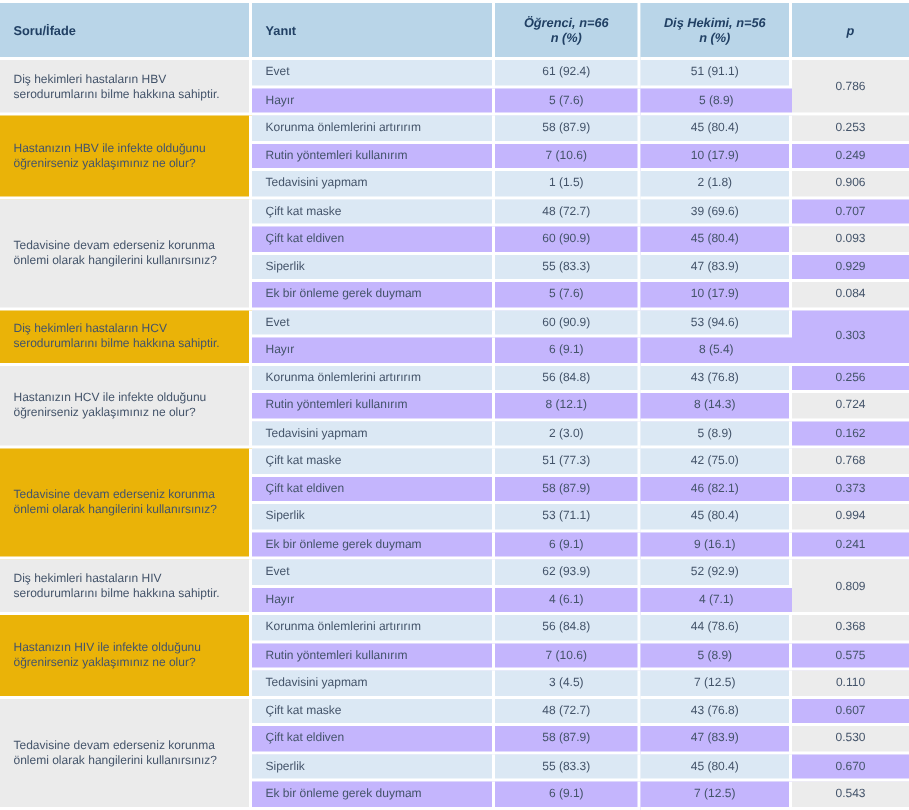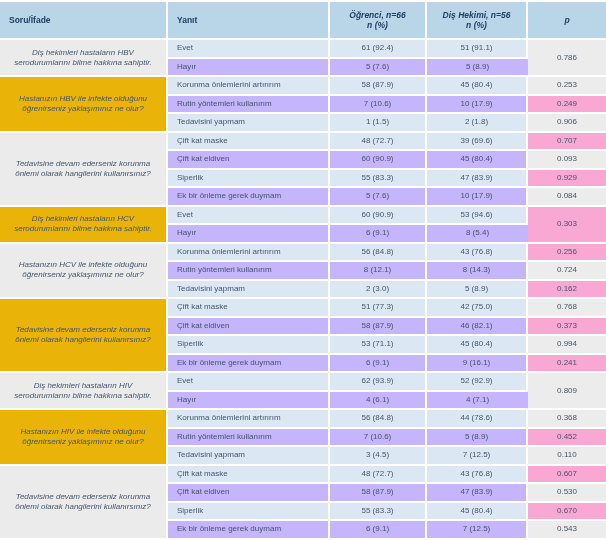--- a/index.html
+++ b/index.html
@@ -8,26 +8,26 @@
   table{border-collapse:separate;border-spacing:0;table-layout:fixed;width:606px;margin-top:2px;}
   col.c-q{width:168px;} col.c-a{width:162px;} col.c-s{width:97px;} col.c-d{width:101px;} col.c-p{width:78px;}
   th{background:#b9d5e8;color:#214064;font-size:8.5px;font-weight:bold;height:36px;
      border-bottom:2px solid #ffffff;border-right:2px solid #ffffff;padding:0 9px;vertical-align:middle;}
   th:last-child{border-right:none;}
   th.left{text-align:left;} th.center{text-align:center;font-style:italic;} th.italic{font-style:italic;}
   th .sub{display:block;font-weight:bold;}
   td{font-size:8px;height:16.5px;vertical-align:middle;padding:0 9px;
      border-bottom:2px solid #ffffff;border-right:2px solid #ffffff;line-height:1.25;}
   td:last-child{border-right:none;}
-  td.q{text-align:center;font-style:italic;}
+  td.q{text-align:left;}
   td.ans{text-align:left;}
   td.num{text-align:center;padding:0 4px;}
   .q-gray{background:#ebebeb;} .q-white{background:#eab308;}
   .row-blue{background:#dbe8f4;} .row-white{background:#c4b5fd;}
-  .p-gray{background:#ececec;} .p-white{background:#f9a8d4;}
+  .p-gray{background:#ececec;} .p-white{background:#c4b5fd;}
 </style>
 </head>
 <body>
 
 <div class="page">
   <table>
     <colgroup>
       <col class="c-q">
         <col class="c-a">
         <col class="c-s">
@@ -178,21 +178,21 @@
           <td class="q q-white" rowspan="3">Hastanızın HIV ile infekte olduğunu öğrenirseniz yaklaşımınız ne olur?</td>
           <td class="ans row-blue">Korunma önlemlerini artırırım</td>
           <td class="num row-blue">56 (84.8)</td>
           <td class="num row-blue">44 (78.6)</td>
           <td class="num p-gray">0.368</td>
         </tr>
         <tr>
           <td class="ans row-white">Rutin yöntemleri kullanırım</td>
           <td class="num row-white">7 (10.6)</td>
           <td class="num row-white">5 (8.9)</td>
-          <td class="num p-white">0.452</td>
+          <td class="num p-white">0.575</td>
         </tr>
         <tr>
           <td class="ans row-blue">Tedavisini yapmam</td>
           <td class="num row-blue">3 (4.5)</td>
           <td class="num row-blue">7 (12.5)</td>
           <td class="num p-gray">0.110</td>
         </tr>
         <tr>
           <td class="q q-gray" rowspan="4">Tedavisine devam ederseniz korunma önlemi olarak hangilerini kullanırsınız?</td>
           <td class="ans row-blue">Çift kat maske</td>

